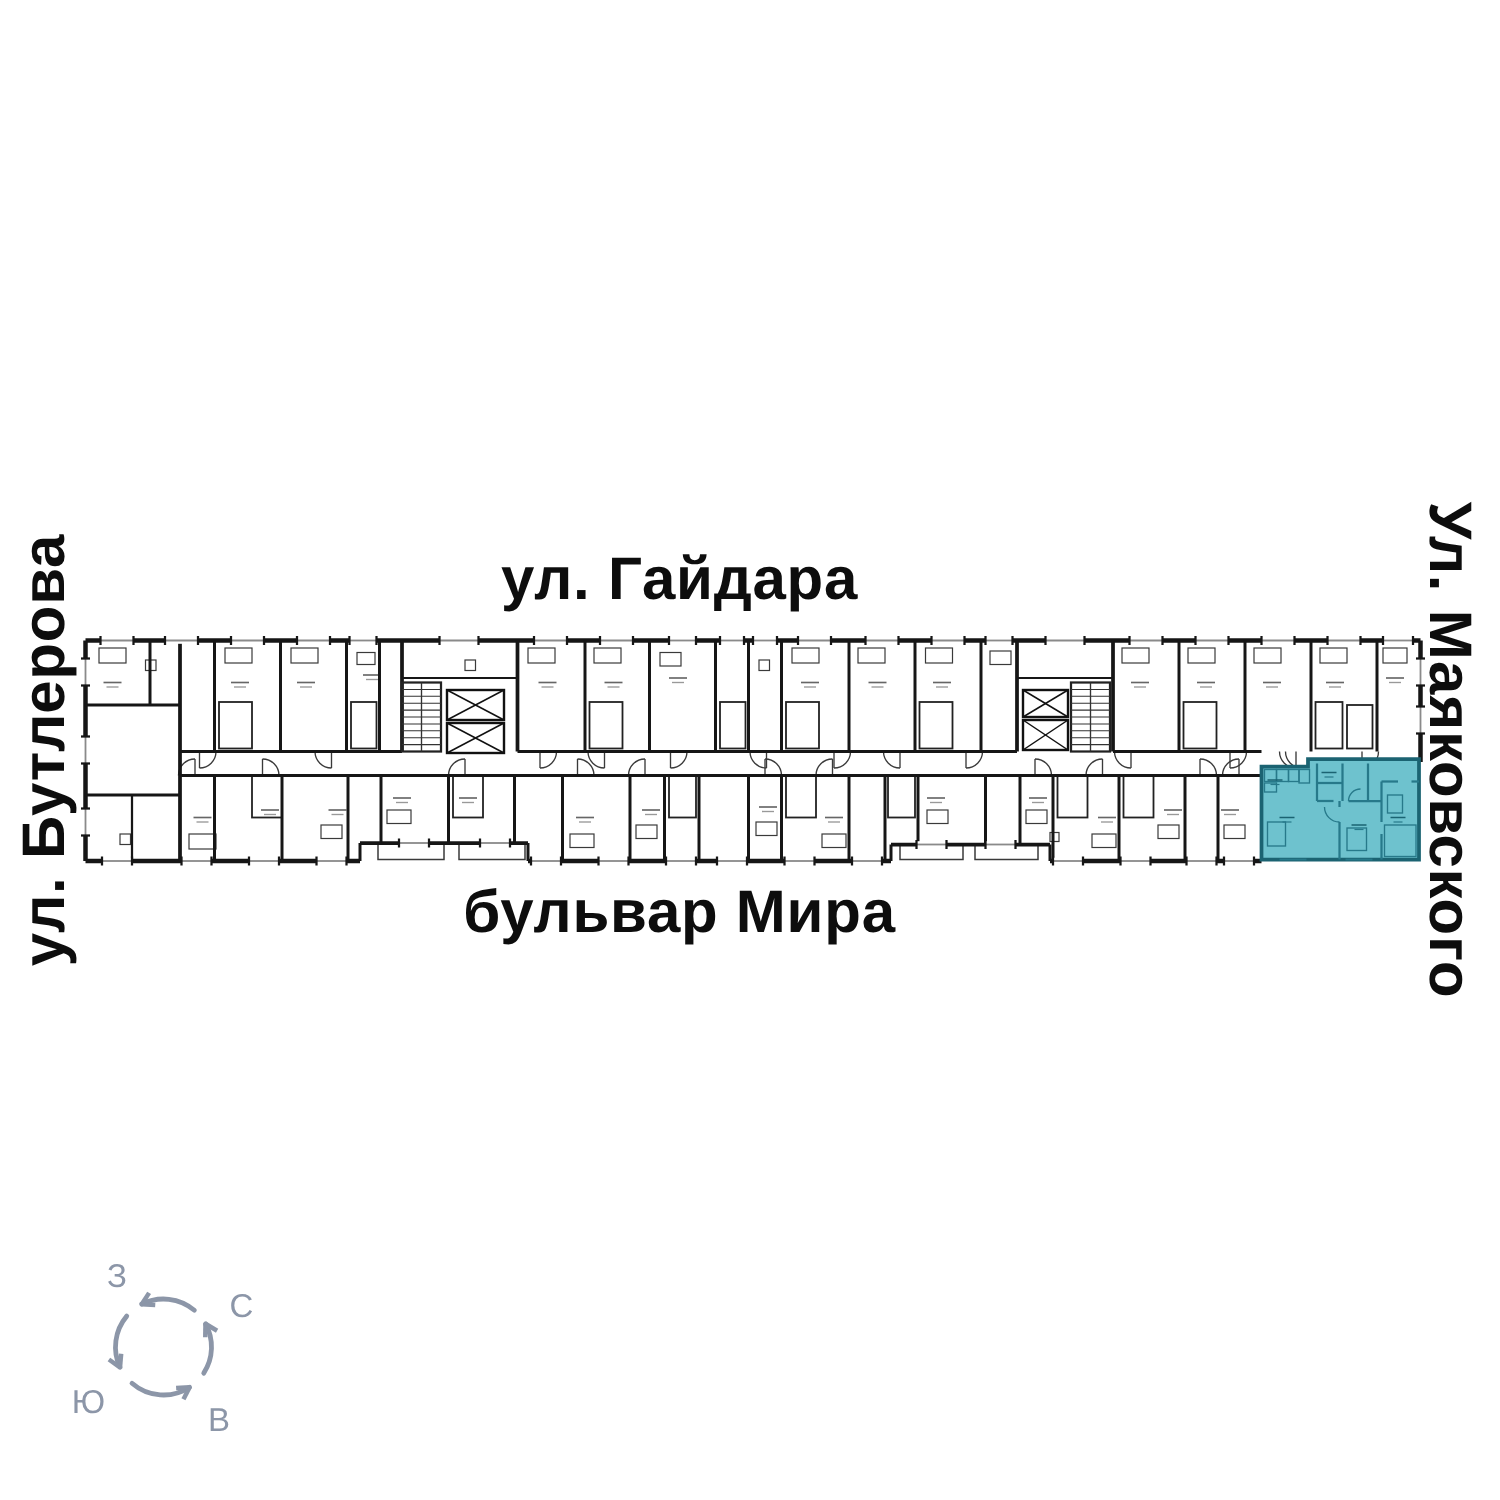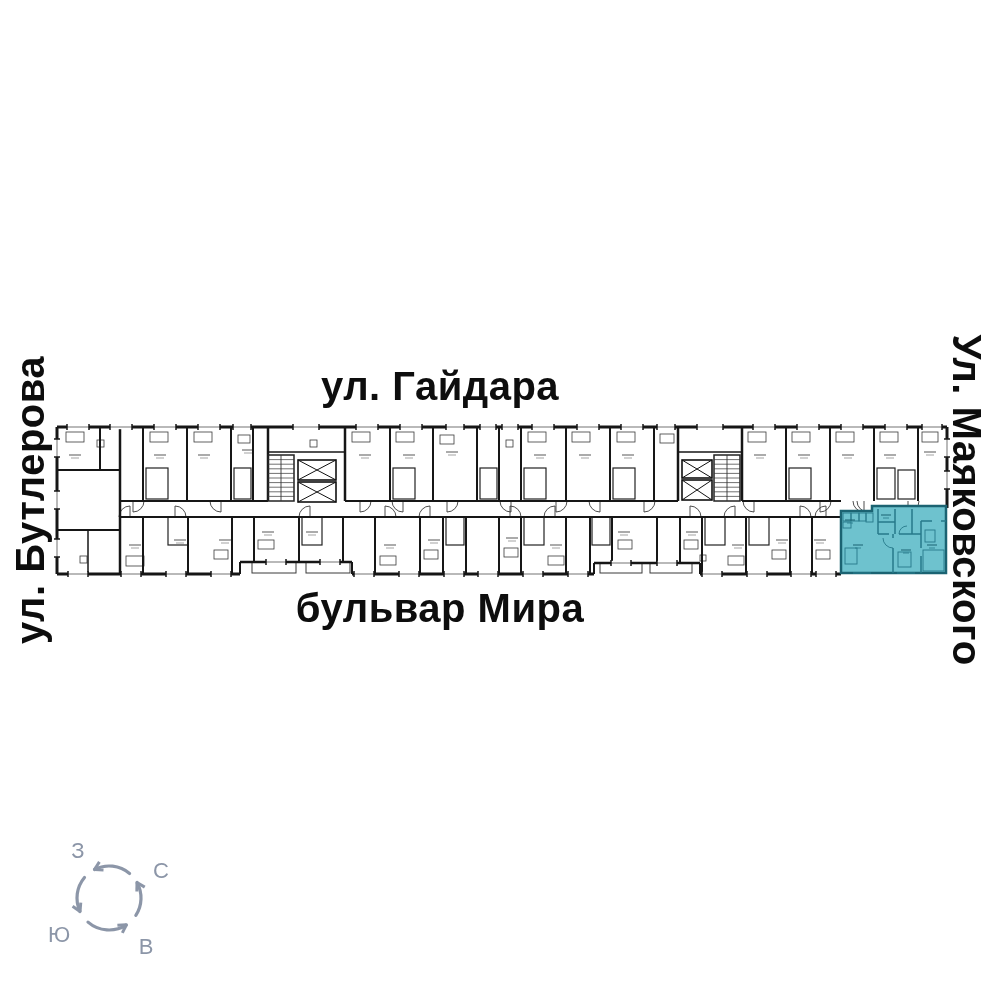--- a/index.html
+++ b/index.html
@@ -1,20 +1,20 @@
 <!DOCTYPE html>
 <html><head>
 <meta charset="utf-8">
 <style>
   html,body{margin:0;padding:0;background:#ffffff;}
   .canvas{position:relative;width:1000px;height:1000px;background:#fff;overflow:hidden;
           font-family:"Liberation Sans",sans-serif;}
   #plan{position:absolute;left:0;top:0;}
   .street{position:absolute;font-weight:600;font-size:40px;color:#0d0d0d;letter-spacing:.5px;}
-  .street-h{left:0;width:880px;text-align:center;}
+  .street-h{left:13px;width:880px;text-align:center;}
   .street-v{white-space:nowrap;transform-origin:center;}
   .cdir{position:absolute;font-weight:500;font-size:22px;color:#8c96a8;
         transform:translate(-50%,-50%);}
 </style>
 </head>
 <body>
 
 <div class="canvas">
 
   <svg id="plan" width="1000" height="1000" viewBox="0 0 1000 1000">

